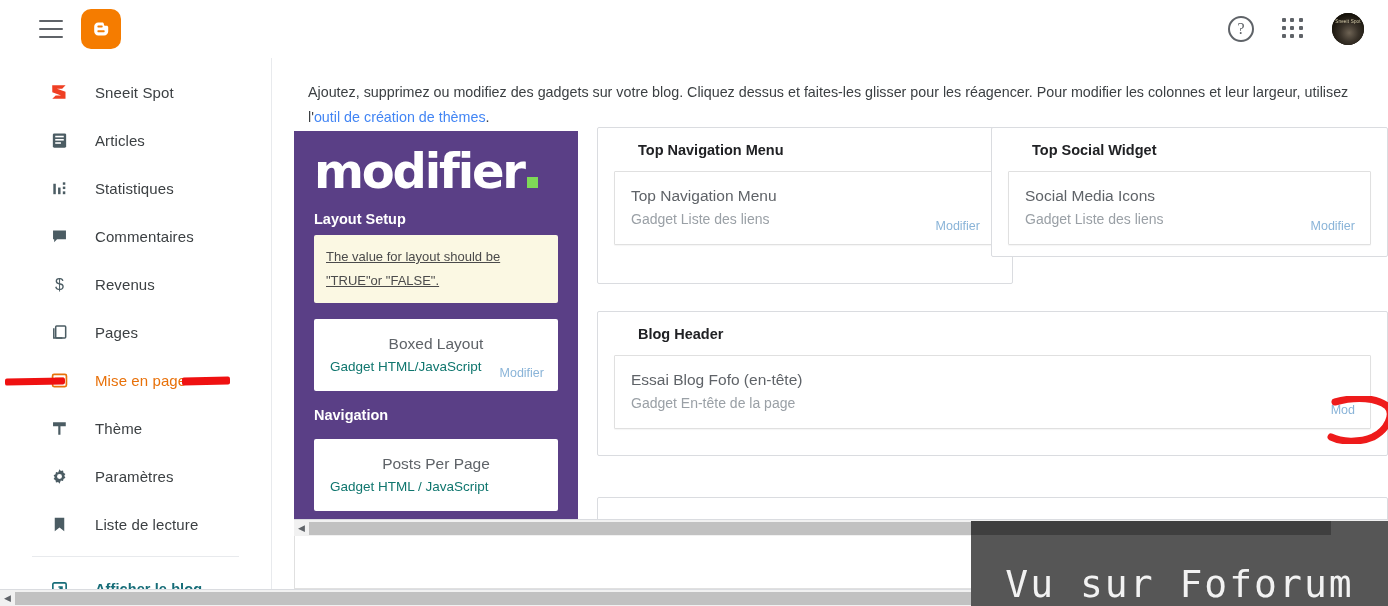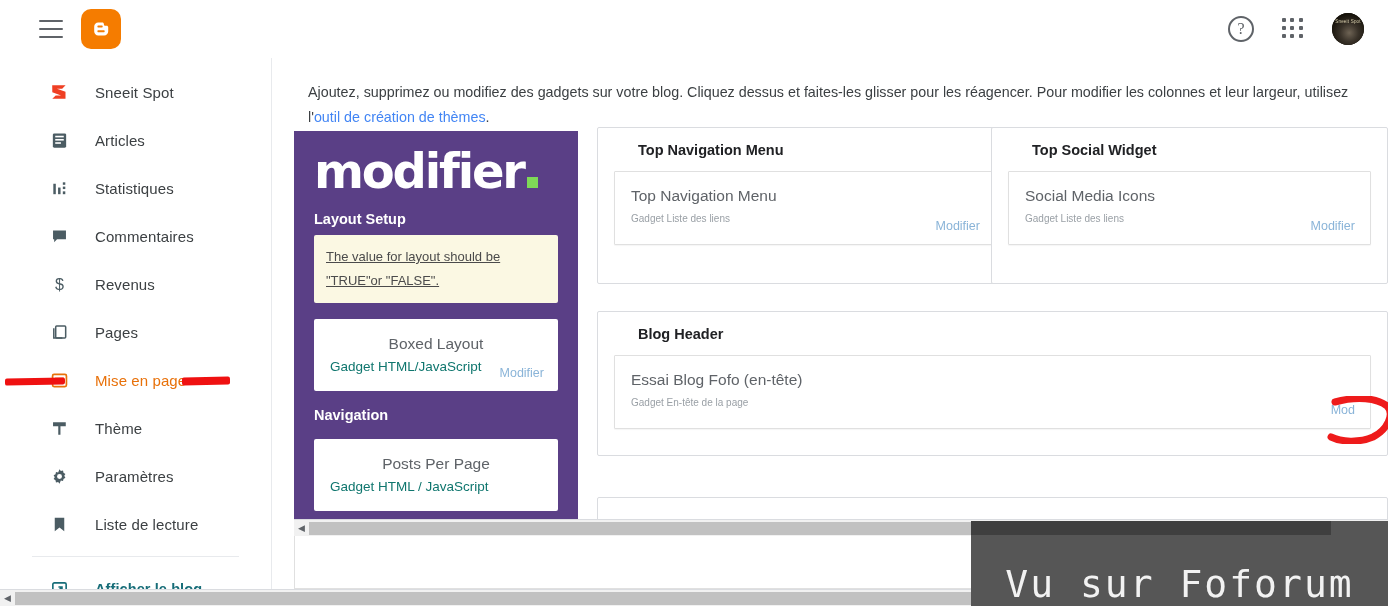--- a/index.html
+++ b/index.html
@@ -134,28 +134,28 @@
   .sect-title {
     font-size: 14.5px; font-weight: bold; color: #202124; margin: 14px 0 0 40px;
   }
   .gadget {
     margin: 13px 16px 16px 16px; border: 1px solid #e0e0e0; background: #fff;
     padding: 13px 16px 14px 16px; position: relative; border-radius: 1px;
     box-shadow: 0 1px 1px rgba(0,0,0,0.04);
     cursor: move;
   }
   .gadget .g-title { font-size: 15.5px; color: #5f6368; line-height: 22px; }
-  .gadget .g-sub { font-size: 10px; color: #9aa0a6; line-height: 22px; margin-top: 1px; }
+  .gadget .g-sub { font-size: 14px; color: #9aa0a6; line-height: 22px; margin-top: 1px; }
   .gadget .g-edit {
     position: absolute; right: 15px; bottom: 11px;
     font-size: 12.5px; color: #8ab4d8; cursor: pointer; white-space: nowrap;
   }
 
   #sect-topnav  { left: 19px; top: 2px;   width: 416px; height: 157px; }
-  #sect-social  { left: 413px; top: 2px;  width: 397px; height: 157px; }
+  #sect-social  { left: 413px; top: 2px;  width: 397px; height: 130px; }
   #sect-header  { left: 19px; top: 186px; width: 791px; height: 145px; }
   #sect-empty   { left: 19px; top: 372px; width: 791px; height: 90px; }
 
   
   .red-annot {
     position: absolute; left: 1327px; top: 396px; width: 70px; height: 48px;
     pointer-events: none;
   }
 
   

